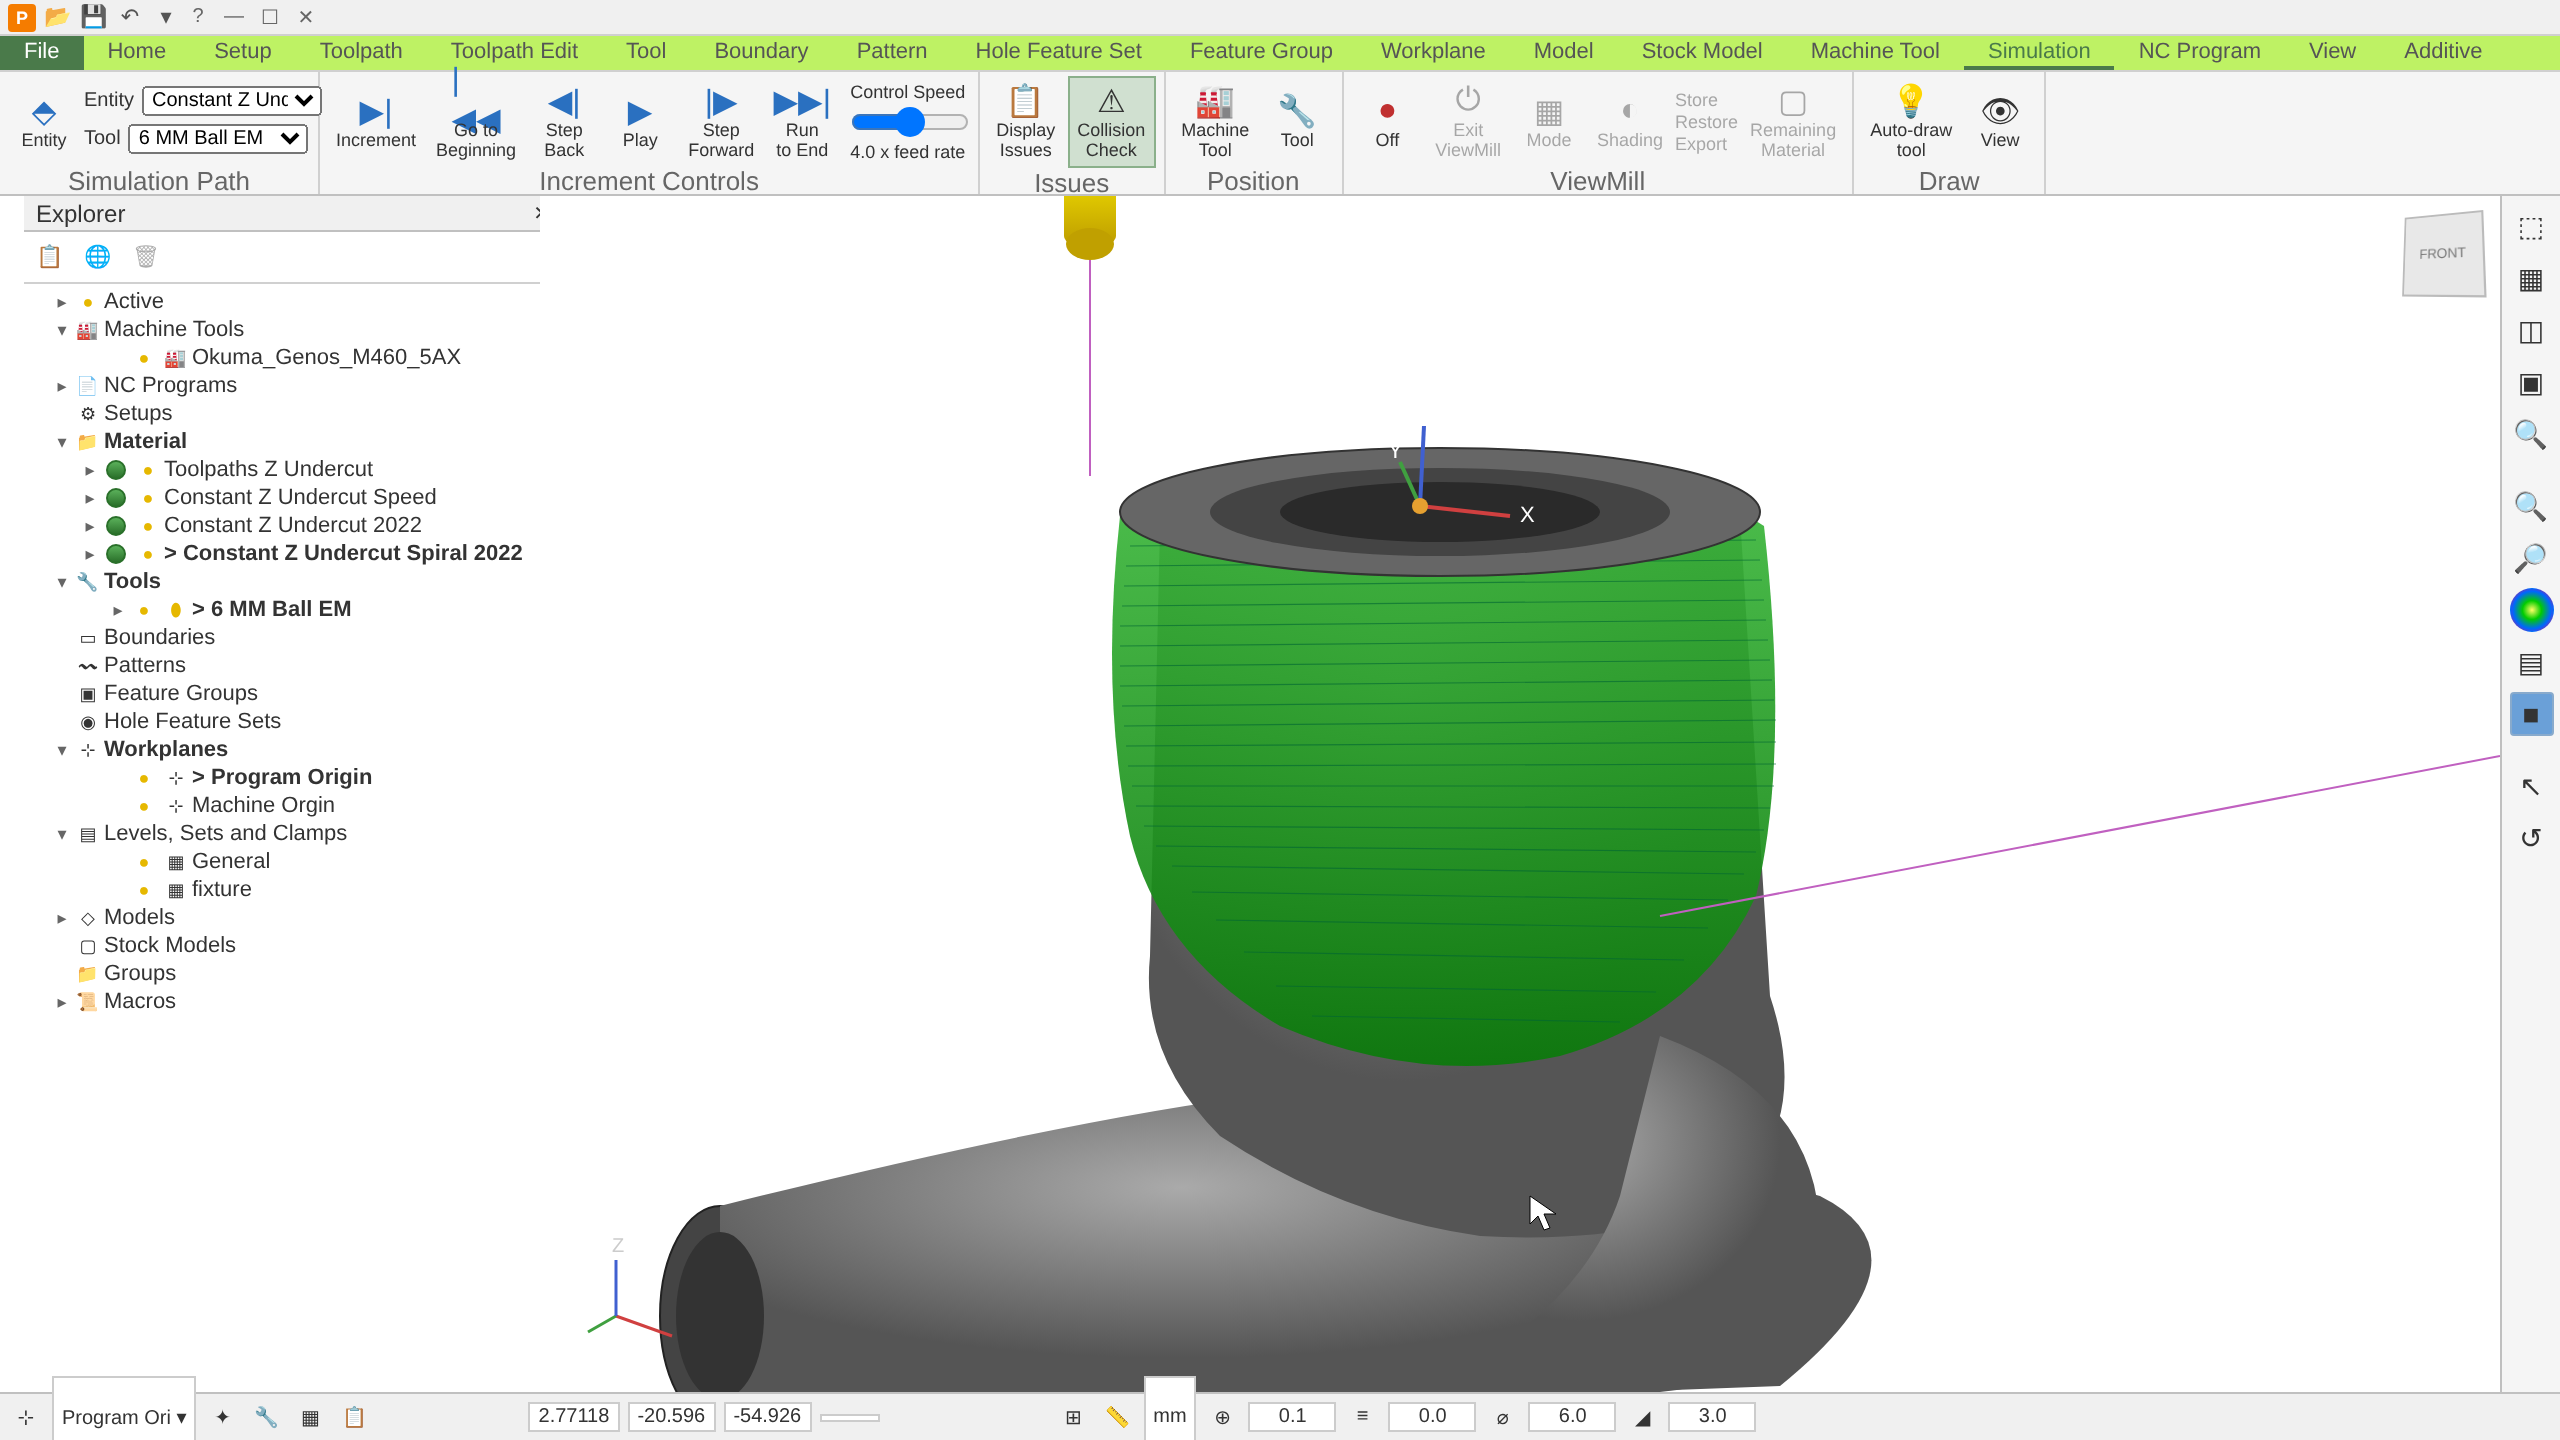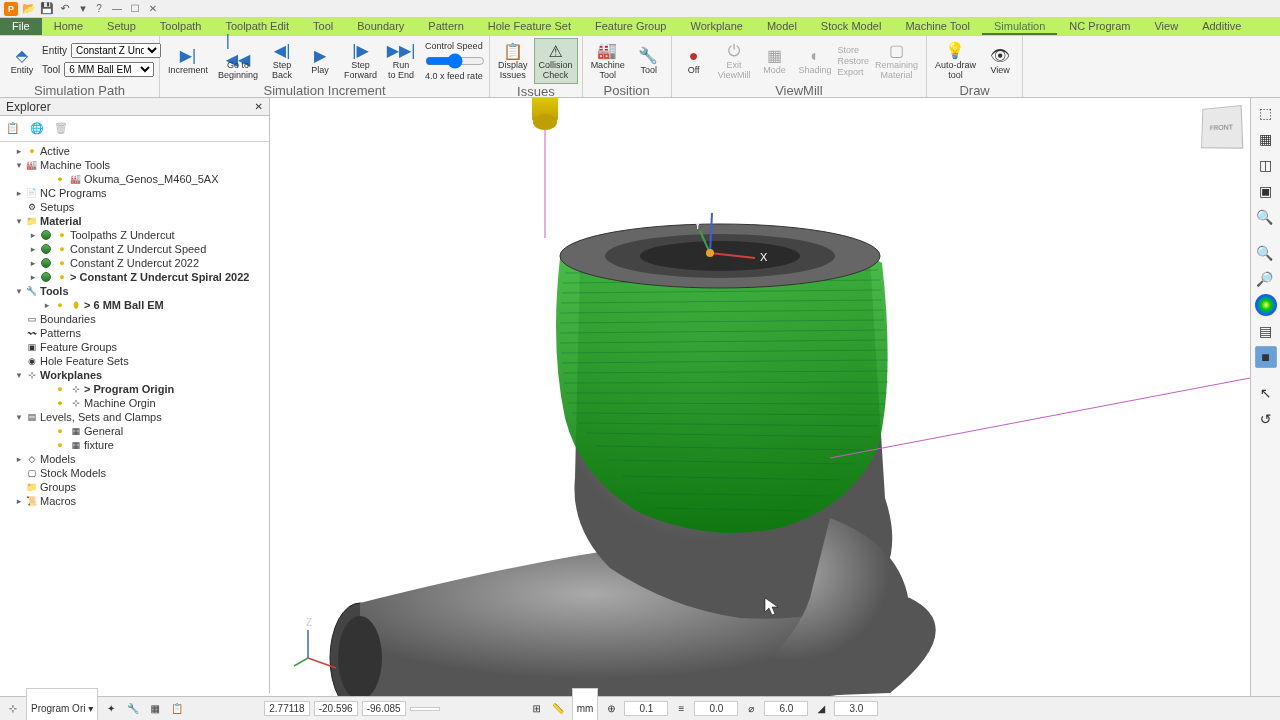--- a/index.html
+++ b/index.html
@@ -28,21 +28,21 @@
 .rbtn { display:flex; flex-direction:column; align-items:center; justify-content:center; padding:2px 4px; cursor:pointer; min-width:36px; }
 .rbtn .ricon { width:20px; height:20px; display:flex; align-items:center; justify-content:center; font-size:16px; }
 .rbtn .rtxt { font-size:9px; text-align:center; line-height:1.1; }
 .rbtn.active { background:#d0e0d0; border:1px solid #8ab08a; }
 .rbtn.disabled { opacity:.4; }
 .entity-row { display:flex; align-items:center; gap:4px; margin-bottom:2px; font-size:10px; }
 .entity-row select { font-size:10px; width:90px; }
 .speed-row { display:flex; flex-direction:column; font-size:9px; gap:2px; margin-left:4px; }
 
 
-.explorer { position:absolute; left:0; top:98px; width:270px; height:595px; background:#fff; border-right:1px solid #c0c0c0; }
+.explorer { position:absolute; left:12px; top:98px; width:270px; height:595px; background:#fff; border-right:1px solid #c0c0c0; }
 .exp-hdr { height:18px; background:#f0f0f0; border-bottom:1px solid #c0c0c0; display:flex; align-items:center; padding:0 6px; font-size:12px; color:#333; }
 .exp-hdr .close { margin-left:auto; cursor:pointer; font-size:10px; }
 .exp-tb { height:26px; border-bottom:1px solid #d0d0d0; display:flex; align-items:center; padding:0 4px; gap:6px; }
 .exp-tb .tbtn { width:18px; height:18px; display:flex; align-items:center; justify-content:center; cursor:pointer; }
 .tree { padding:2px 0; font-size:11px; overflow:auto; height:550px; }
 .tnode { display:flex; align-items:center; height:14px; line-height:14px; white-space:nowrap; }
 .tnode .exp { width:10px; text-align:center; font-size:9px; color:#666; cursor:pointer; }
 .tnode .ni { width:12px; height:12px; margin:0 2px; display:flex; align-items:center; justify-content:center; font-size:9px; }
 .tnode .nt { cursor:pointer; }
 .tnode.bold .nt { font-weight:bold; }
@@ -157,21 +157,21 @@
           <div class="ricon" style="color:#2a70c0">▶▶|</div>
           <div class="rtxt" style="white-space:pre">Run
 to End</div>
         </div>
       <div class="speed-row">
         <span>Control Speed</span>
         <input type="range" style="width: 60px;" value="50">
         <span>4.0 x feed rate</span>
       </div>
     </div>
-    <div class="lbl">Simulation Increment</div>
+    <div class="lbl">Increment Controls</div>
   </div>
 
   <div class="rgroup">
     <div class="body">
       <div class="rbtn">
           <div class="ricon">📋</div>
           <div class="rtxt" style="white-space:pre">Display
 Issues</div>
         </div>
       <div class="rbtn active">
@@ -514,21 +514,21 @@
 <div class="statusbar">
   <span class="sbtn">⊹</span>
   <span class="combo"><span>Program Ori</span> ▾</span>
   <span class="sbtn">✦</span>
   <span class="sbtn">🔧</span>
   <span class="sbtn">▦</span>
   <span class="sbtn">📋</span>
   <span style="width:70px"></span>
   <span class="sfld">2.77118</span>
   <span class="sfld">-20.596</span>
-  <span class="sfld">-96.085</span>
+  <span class="sfld">-54.926</span>
   <span class="sfld" style="min-width:30px"></span>
   <span style="width:80px"></span>
   <span class="sbtn">⊞</span>
   <span class="sbtn">📏</span>
   <span class="combo">mm</span>
   <span class="sbtn">⊕</span>
   <span class="sfld">0.1</span>
   <span class="sbtn">≡</span>
   <span class="sfld">0.0</span>
   <span class="sbtn">⌀</span>

